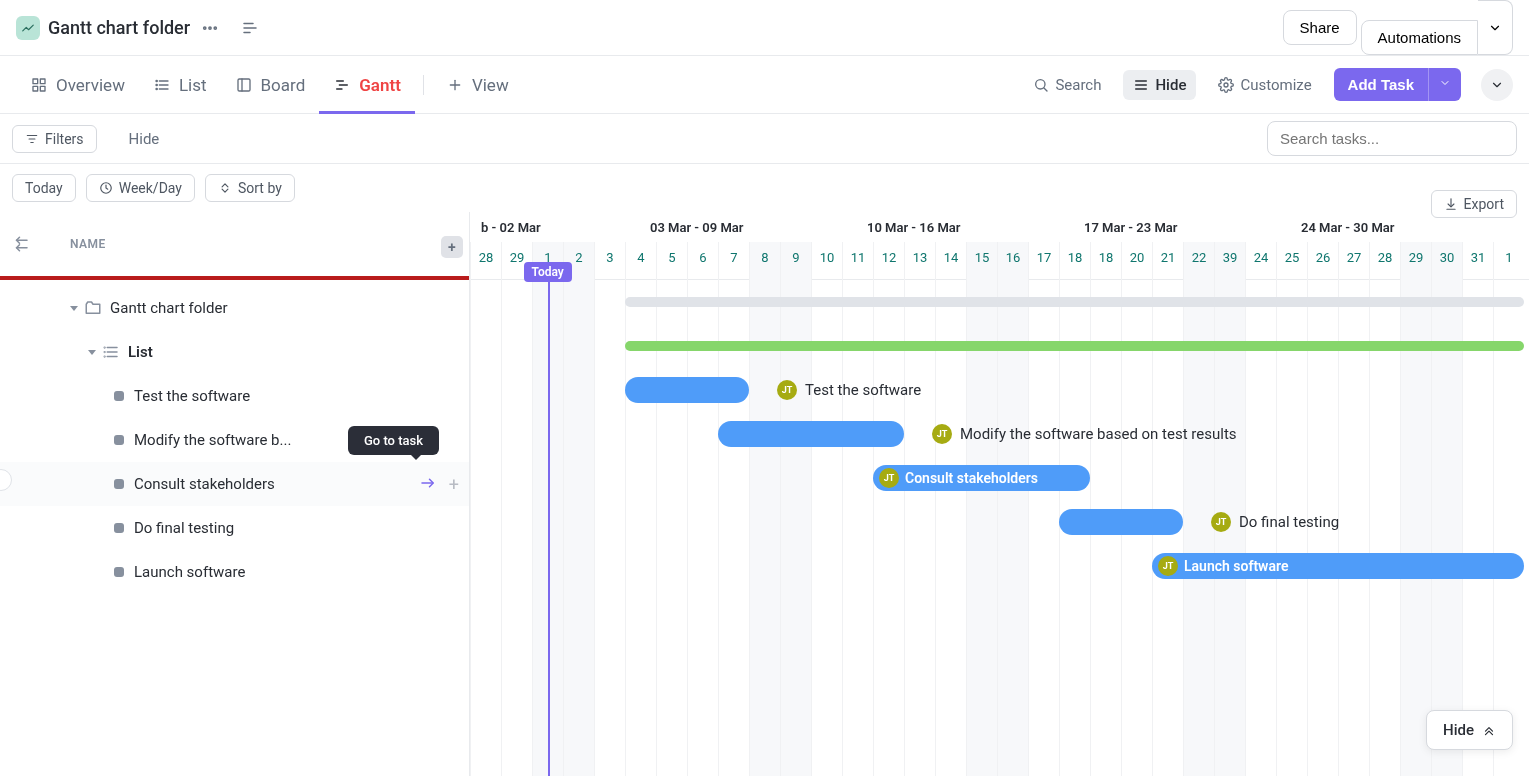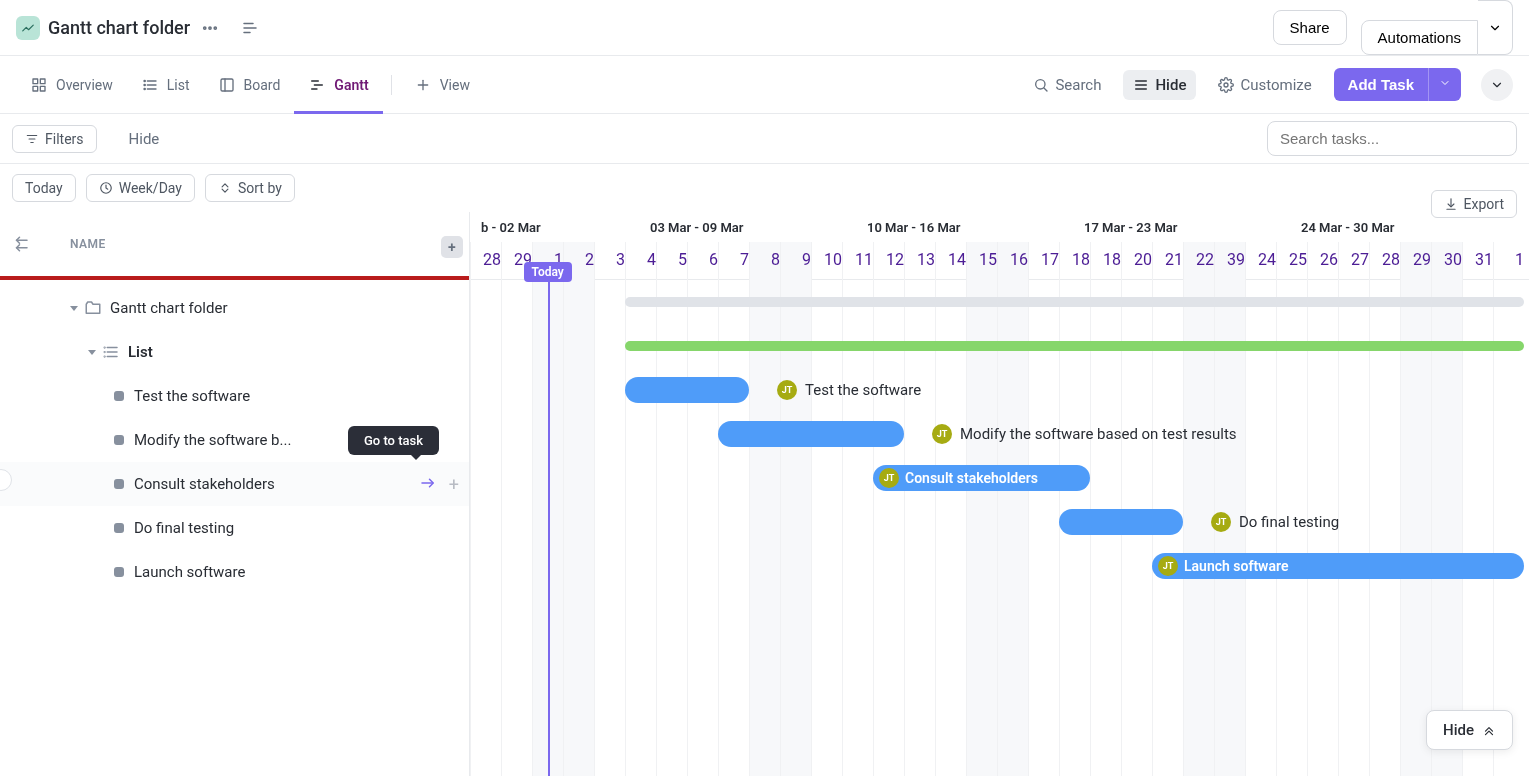--- a/index.html
+++ b/index.html
@@ -13,22 +13,22 @@
   .icon-btn { width: 28px; height: 28px; display: flex; align-items: center; justify-content: center; border-radius: 6px; cursor: pointer; color: #656f7d; }
   .topbar .spacer { flex: 1; }
   .btn { border: 1px solid #d6d9de; border-radius: 8px; padding: 8px 16px; font-size: 15px; font-weight: 500; cursor: pointer; background: #fff; display: inline-flex; align-items: center; }
   .btn-group { display: flex; }
   .btn-group .btn:first-child { border-top-right-radius: 0; border-bottom-right-radius: 0; margin-top: 20px; }
   .btn-group .btn:last-child { border-top-left-radius: 0; border-bottom-left-radius: 0; border-left: none; padding: 8px 10px; }
   .btn-circle { width: 32px; height: 32px; border-radius: 50%; background: #f0f1f3; display: flex; align-items: center; justify-content: center; margin-left: 8px; cursor: pointer; }
 
   
   .viewtabs { display: flex; align-items: center; padding: 0 16px; border-bottom: 1px solid #e8eaed; height: 58px; }
-  .viewtab { display: flex; align-items: center; gap: 8px; padding: 0 14px; height: 100%; font-size: 14px; color: #656f7d; cursor: pointer; position: relative; }
-  .viewtab.active { color: #701a75; font-weight: 600; }
+  .viewtab { display: flex; align-items: center; gap: 8px; padding: 0 14px; height: 100%; font-size: 17px; color: #656f7d; cursor: pointer; position: relative; }
+  .viewtab.active { color: #ef4444; font-weight: 600; }
   .viewtab.active::after { content: ""; position: absolute; bottom: -1px; left: 0; right: 0; height: 3px; background: #7b68ee; }
   .viewtab .vicon { width: 18px; height: 18px; display: flex; align-items: center; justify-content: center; color: #656f7d; }
   .viewtab.active .vicon { color: #292d34; }
   .vsep { width: 1px; height: 20px; background: #e0e2e7; margin: 0 8px; }
   .right-tools { margin-left: auto; display: flex; align-items: center; gap: 12px; }
   .tool { display: flex; align-items: center; gap: 6px; font-size: 15px; color: #656f7d; cursor: pointer; padding: 6px 10px; border-radius: 6px; }
   .tool.hide-active { background: #eceef1; color: #292d34; font-weight: 500; }
   .add-task-btn { display: flex; }
   .add-task-btn .main { background: #7b68ee; color: #fff; border: none; padding: 8px 14px; border-radius: 6px 0 0 6px; font-size: 15px; font-weight: 600; cursor: pointer; }
   .add-task-btn .caret { background: #7b68ee; color: #fff; border: none; border-left: 1px solid rgba(255,255,255,.3); padding: 8px 10px; border-radius: 0 6px 6px 0; cursor: pointer; }
@@ -63,21 +63,21 @@
 
   
   .tooltip { position: absolute; background: #2b2e38; color: #fff; font-size: 13px; font-weight: 500; padding: 7px 16px; border-radius: 6px; top: -36px; right: 30px; white-space: nowrap; }
   .tooltip::after { content: ""; position: absolute; bottom: -5px; right: 18px; border-left: 5px solid transparent; border-right: 5px solid transparent; border-top: 5px solid #2b2e38; }
 
   
   .timeline { flex: 1; position: relative; overflow: hidden; }
   .tl-header { height: 68px; border-bottom: 1px solid #e8eaed; position: relative; }
   .week-label { position: absolute; top: 8px; font-size: 13px; font-weight: 600; color: #292d34; }
   .tl-days { position: absolute; top: 30px; left: 0; right: 0; height: 38px; display: flex; }
-  .daycell { width: 31px; flex-shrink: 0; text-align: right; font-size: 16px; color: #4c1d95; padding-top: 8px; border-left: 1px solid #f0f1f3; height: 38px; }
+  .daycell { width: 31px; flex-shrink: 0; text-align: center; font-size: 13px; color: #0f766e; padding-top: 8px; border-left: 1px solid #f0f1f3; height: 38px; }
   .daycell.weekend { background: #f7f8fa; }
   .tl-body { position: absolute; top: 68px; left: 0; right: 0; bottom: 0; }
   .grid-cols { position: absolute; inset: 0; display: flex; }
   .grid-col { width: 31px; flex-shrink: 0; border-left: 1px solid #f0f1f3; height: 100%; }
   .grid-col.weekend { background: #f7f8fa; }
 
   .today-line { position: absolute; top: 0; bottom: 0; width: 2px; background: #7b68ee; z-index: 5; }
   .today-badge { position: absolute; top: -18px; left: -24px; background: #7b68ee; color: #fff; font-size: 12px; font-weight: 600; padding: 3px 8px; border-radius: 4px; }
 
   .bars { position: absolute; top: 0; left: 0; right: 0; z-index: 10; }
@@ -116,21 +116,21 @@
       </svg>
   </div>
   <div class="icon-btn" style="margin-left:12px;">
     <svg width="18" height="18" viewBox="0 0 24 24">
         <line x1="4" y1="6" x2="16" y2="6"></line>
         <line x1="4" y1="12" x2="20" y2="12"></line>
         <line x1="4" y1="18" x2="12" y2="18"></line>
       </svg>
   </div>
   <div class="spacer"></div>
-  <button class="btn" style="margin-right:14px;">
+  <button class="btn" style="margin-right:4px;">
       <span>Share</span>
     </button>
   <div class="btn-group">
     <button class="btn">
         <span>Automations</span>
       </button>
     <button class="btn">
       <svg width="14" height="14" viewBox="0 0 24 24">
           <polyline points="6 9 12 15 18 9"></polyline>
         </svg>

